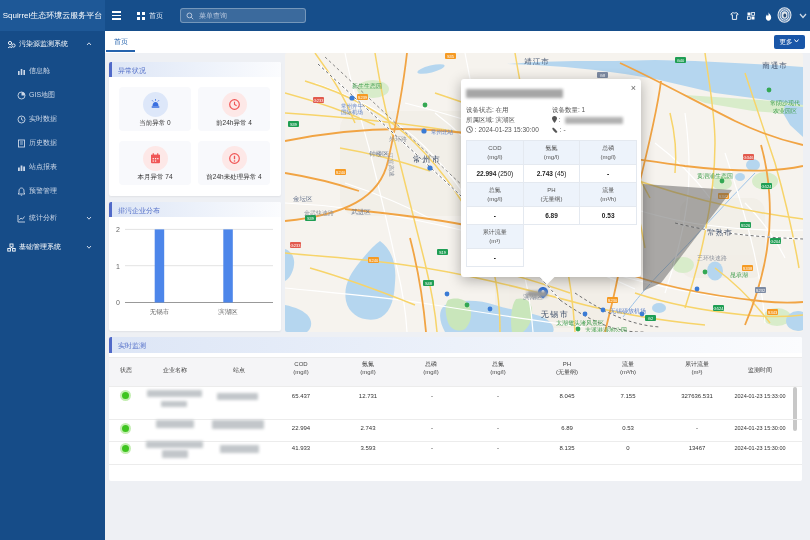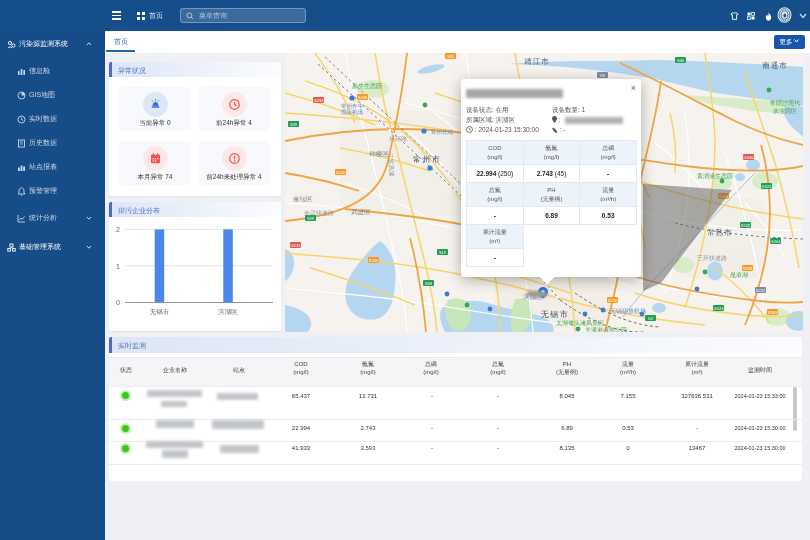--- a/index.html
+++ b/index.html
@@ -58,20 +58,21 @@
 .tdt{position:absolute;font-size:5.5px;color:#333;text-align:center;transform:translateX(-50%);white-space:nowrap}
 .hr{position:absolute;left:109px;width:693px;height:1px;background:#ececec}
 .gdot{position:absolute;width:7px;height:7px;border-radius:50%;background:#3fc520;box-shadow:0 0 0 2px #c4eeb2}
 </style></head>
 <body>
 <div id="page">
 
 <div class="abs" style="left:105px;top:52px;width:705px;height:488px;background:#eef0f4"></div>
 
 <div id="header"></div>
+<div id="logo">Squirrel生态环境云服务平台</div>
 <div class="hamb">
       <i></i>
       <i></i>
       <i style="margin:0"></i>
     </div>
 <div id="navhome">
       <span class="gridico"></span>
       <span>首页</span>
     </div>
 <div id="search"><svg width="8" height="8" viewBox="0 0 8 8">

